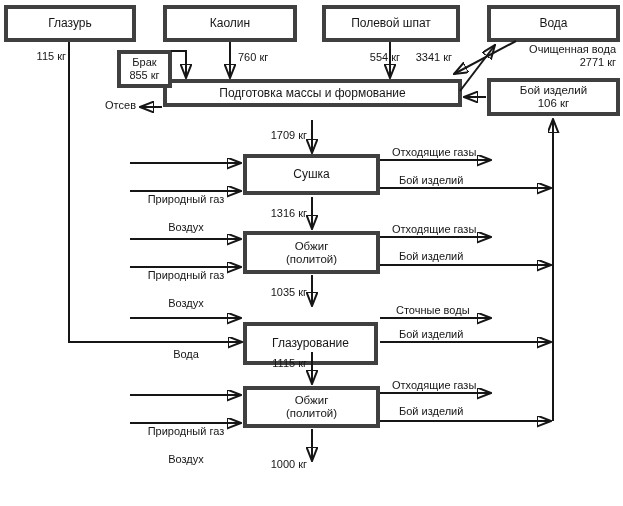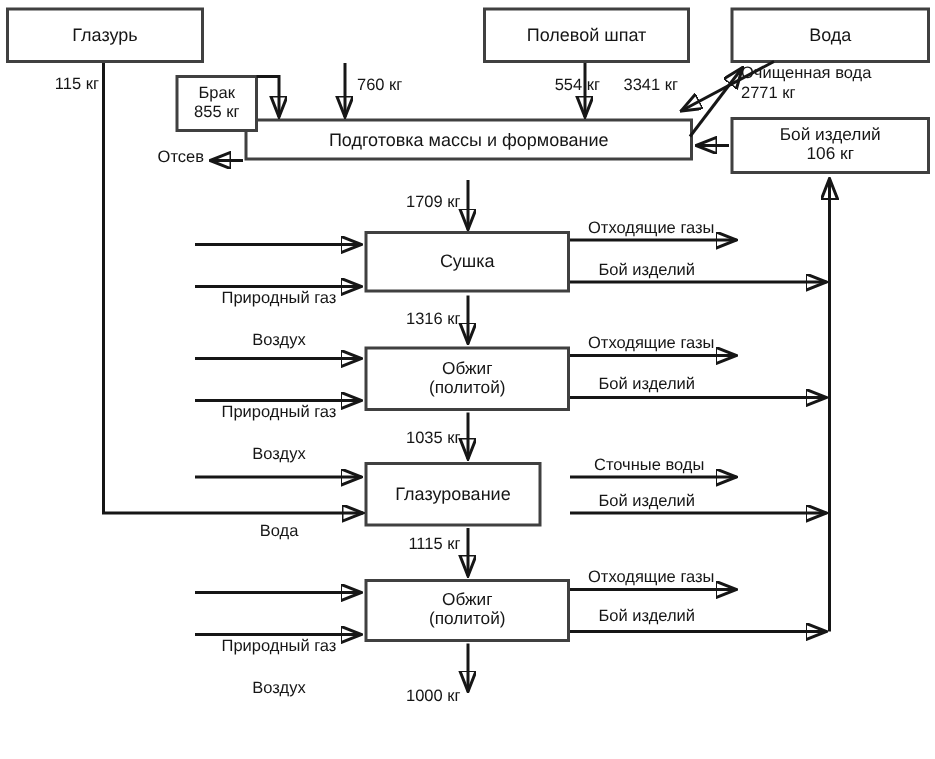--- a/index.html
+++ b/index.html
@@ -8,58 +8,58 @@
     width: 623px;
     height: 506px;
     background: #fff;
     font-family: "Liberation Sans", sans-serif;
     color: #161616;
     overflow: hidden;
   }
   .box {
     position: absolute;
     box-sizing: border-box;
-    border: 2px solid #404040;
+    border: 4px solid #404040;
     background: #fff;
     display: flex;
     flex-direction: column;
     align-items: center;
     justify-content: center;
     text-align: center;
     font-size: 12px;
     line-height: 13px;
     z-index: 1;
   }
   .box .l { white-space: nowrap; }
   #b-defect { z-index: 3; font-size: 11px; }
   .lbl {
     position: absolute;
     font-size: 11px;
     line-height: 12px;
     white-space: nowrap;
     z-index: 2;
   }
   .r { text-align: right; }
-  .c { text-align: left; }
+  .c { text-align: right; }
   .flow-lbl { left: 238px; width: 69px; text-align: right; }
   .in-lbl   { left: 130px; width: 112px; text-align: center; margin-top: 44px; }
   svg.wires { position:absolute; left:0; top:0; z-index:4; pointer-events:none; }
   svg.wires path { stroke:#161616; stroke-width:2; fill:none; }
 
   
   #b-glaze       { left:4px;   top:5px;   width:132px; height:37px; }
   #b-kaolin      { left:163px; top:5px;   width:134px; height:37px; }
   #b-feldspar    { left:322px; top:5px;   width:138px; height:37px; }
   #b-water       { left:487px; top:5px;   width:133px; height:37px; }
   #b-defect      { left:117px; top:50px;  width:55px;  height:38px; }
   #b-preparation { left:163px; top:79px;  width:299px; height:28px; }
   #b-broken      { left:487px; top:78px;  width:133px; height:38px; font-size:11.5px; }
   #b-drying      { left:243px; top:154px; width:137px; height:41px; }
   #b-bisque      { left:243px; top:231px; width:137px; height:43px; font-size:11.5px; }
-  #b-glazing     { left:243px; top:308px; width:118px; height:43px;text-align:right; }
+  #b-glazing     { left:243px; top:322px; width:135px; height:43px;text-align:right; }
   #b-glost       { left:243px; top:386px; width:137px; height:42px; font-size:11.5px; }
   #b-product     { left:163px; top:463px; width:299px; height:41px; }
 
   
   #l-glaze-amt    { left:14px;  top:50px;  width:52px; }
   #l-kaolin-amt   { left:238px; top:51px; }
   #l-feldspar-amt { left:348px; top:51px;  width:52px; }
   #l-water-amt    { left:404px; top:51px;  width:48px; }
   #l-purified     { left:494px; top:43px;  width:122px; line-height:13px; }
   #l-screening    { left:98px;  top:99px;  width:38px; }
@@ -74,20 +74,23 @@
   #l-wst3   { left:396px; top:304px; } #l-brk3 { left:399px; top:328px; }
   #l-exh4   { left:392px; top:379px; } #l-brk4 { left:399px; top:405px; }
 </style>
 </head>
 <body>
 
 <div class="diagram">
 
   <div class="box" id="b-glaze">
     <div class="l">Глазурь</div>
+  </div>
+  <div class="box" id="b-kaolin">
+    <div class="l">Каолин</div>
   </div>
   <div class="box" id="b-feldspar">
     <div class="l">Полевой шпат</div>
   </div>
   <div class="box" id="b-water">
     <div class="l">Вода</div>
   </div>
 
   <div class="box" id="b-defect">
     <div class="l">Брак</div>

